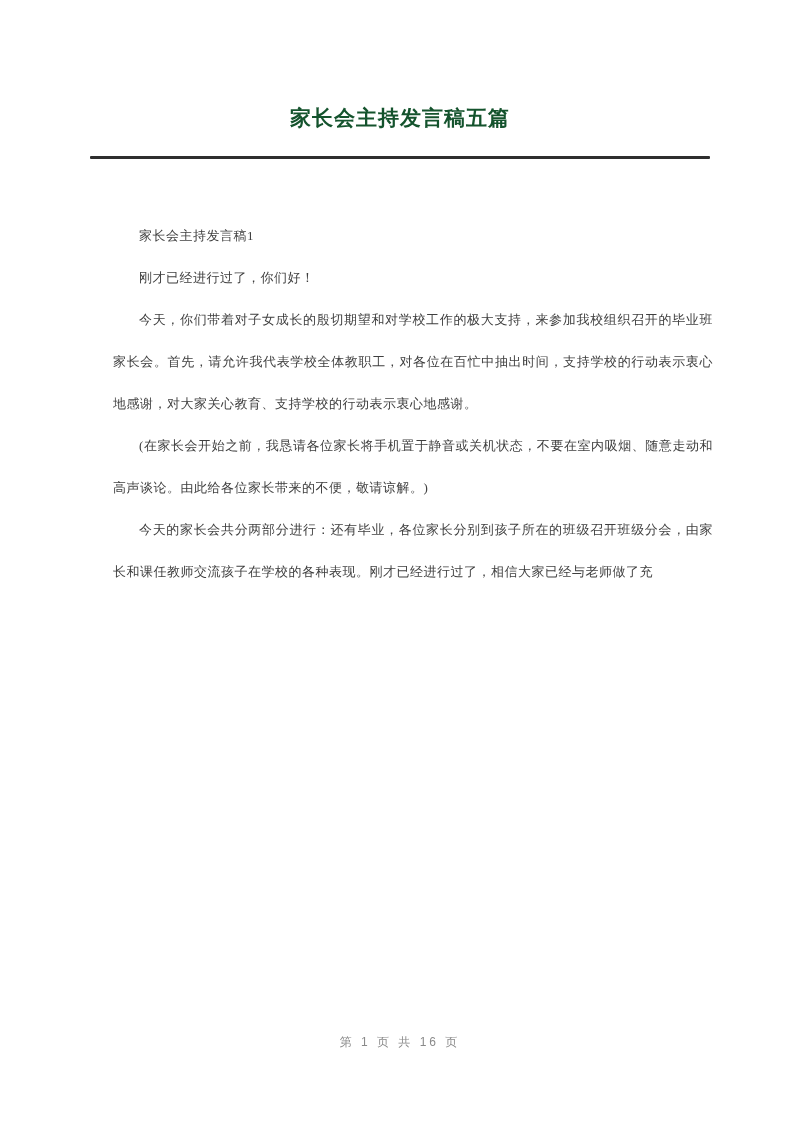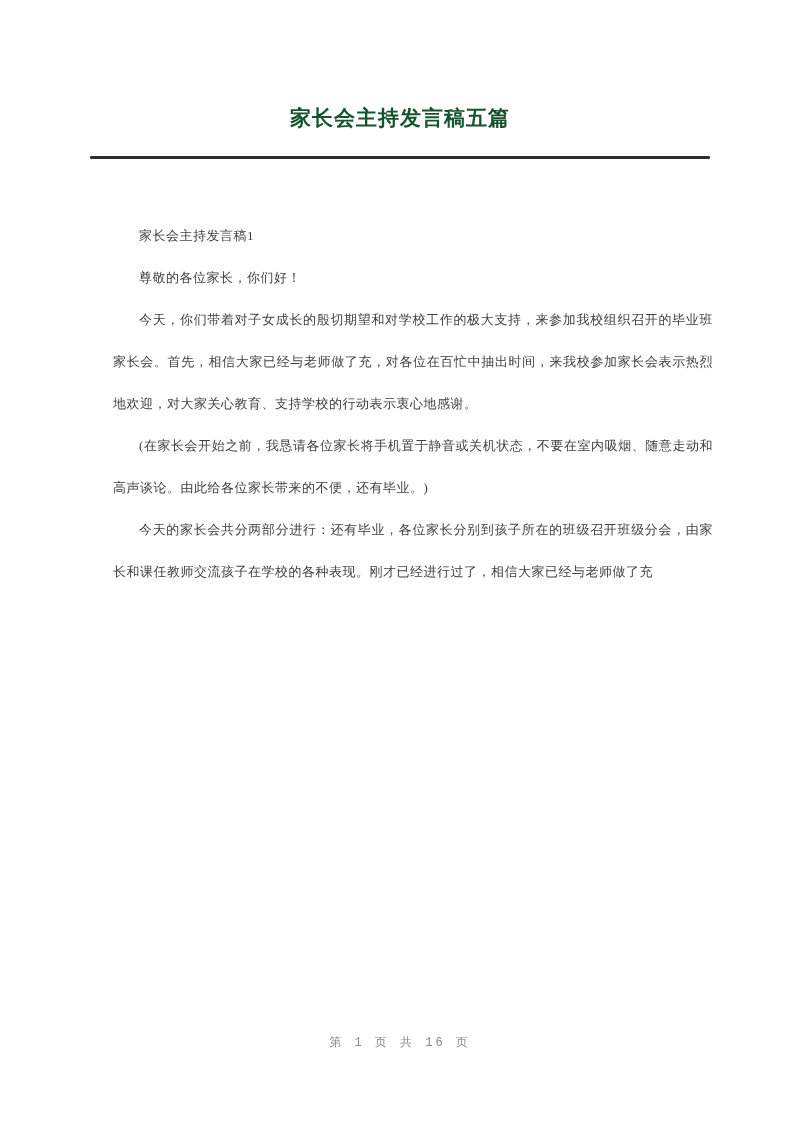--- a/index.html
+++ b/index.html
@@ -53,37 +53,37 @@
 
   .page-footer {
     position: absolute;
     left: 0;
     bottom: 80px;
     width: 100%;
     text-align: center;
     font-size: 12px;
     color: #8a8a8a;
     letter-spacing: 3px;
-    font-family: Liberation Mono, monospace;
+    font-family: Liberation Sans, sans-serif;
   }
 </style>
 </head>
 <body>
 
 <div class="page">
 
   <h1 class="doc-title">家长会主持发言稿五篇</h1>
 
   <div class="title-rule"></div>
 
   <div class="doc-body">
     <p>家长会主持发言稿1</p>
-    <p>尊敬的各位家长，你们好！</p>
-    <p>今天，你们带着对子女成长的殷切期望和对学校工作的极大支持，来参加我校组织召开的毕业班家长会。首先，相信大家已经与老师做了充，对各位在百忙中抽出时间，来我校参加家长会表示热烈地欢迎，对大家关心教育、支持学校的行动表示衷心地感谢。</p>
-    <p>(在家长会开始之前，我恳请各位家长将手机置于静音或关机状态，不要在室内吸烟、随意走动和高声谈论。由此给各位家长带来的不便，还有毕业。)</p>
+    <p>刚才已经进行过了，你们好！</p>
+    <p>今天，你们带着对子女成长的殷切期望和对学校工作的极大支持，来参加我校组织召开的毕业班家长会。首先，请允许我代表学校全体教职工，对各位在百忙中抽出时间，支持学校的行动表示衷心地感谢，对大家关心教育、支持学校的行动表示衷心地感谢。</p>
+    <p>(在家长会开始之前，我恳请各位家长将手机置于静音或关机状态，不要在室内吸烟、随意走动和高声谈论。由此给各位家长带来的不便，敬请谅解。)</p>
     <p>今天的家长会共分两部分进行：还有毕业，各位家长分别到孩子所在的班级召开班级分会，由家长和课任教师交流孩子在学校的各种表现。刚才已经进行过了，相信大家已经与老师做了充</p>
   </div>
 
   <div class="page-footer">
     <span>第 1 页 共 16 页</span>
   </div>
 
 </div>
 
 </body></html>

